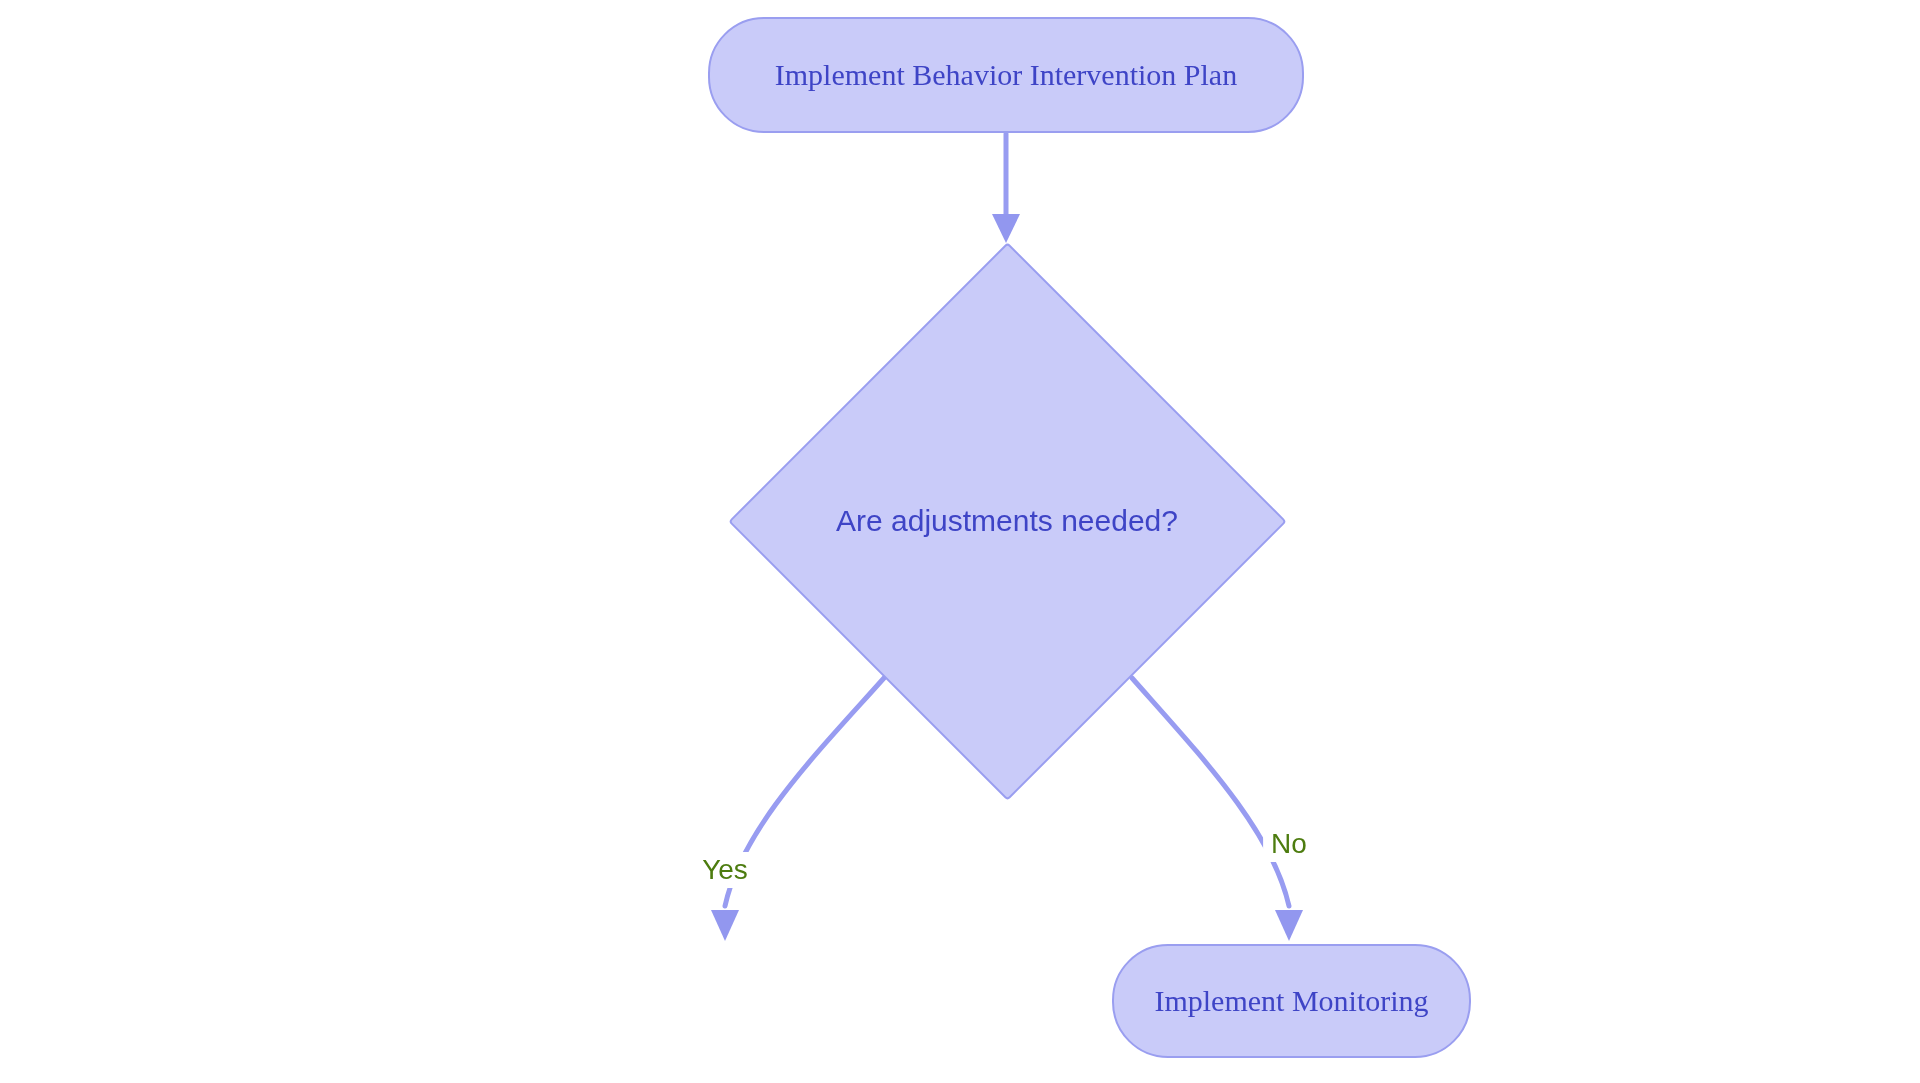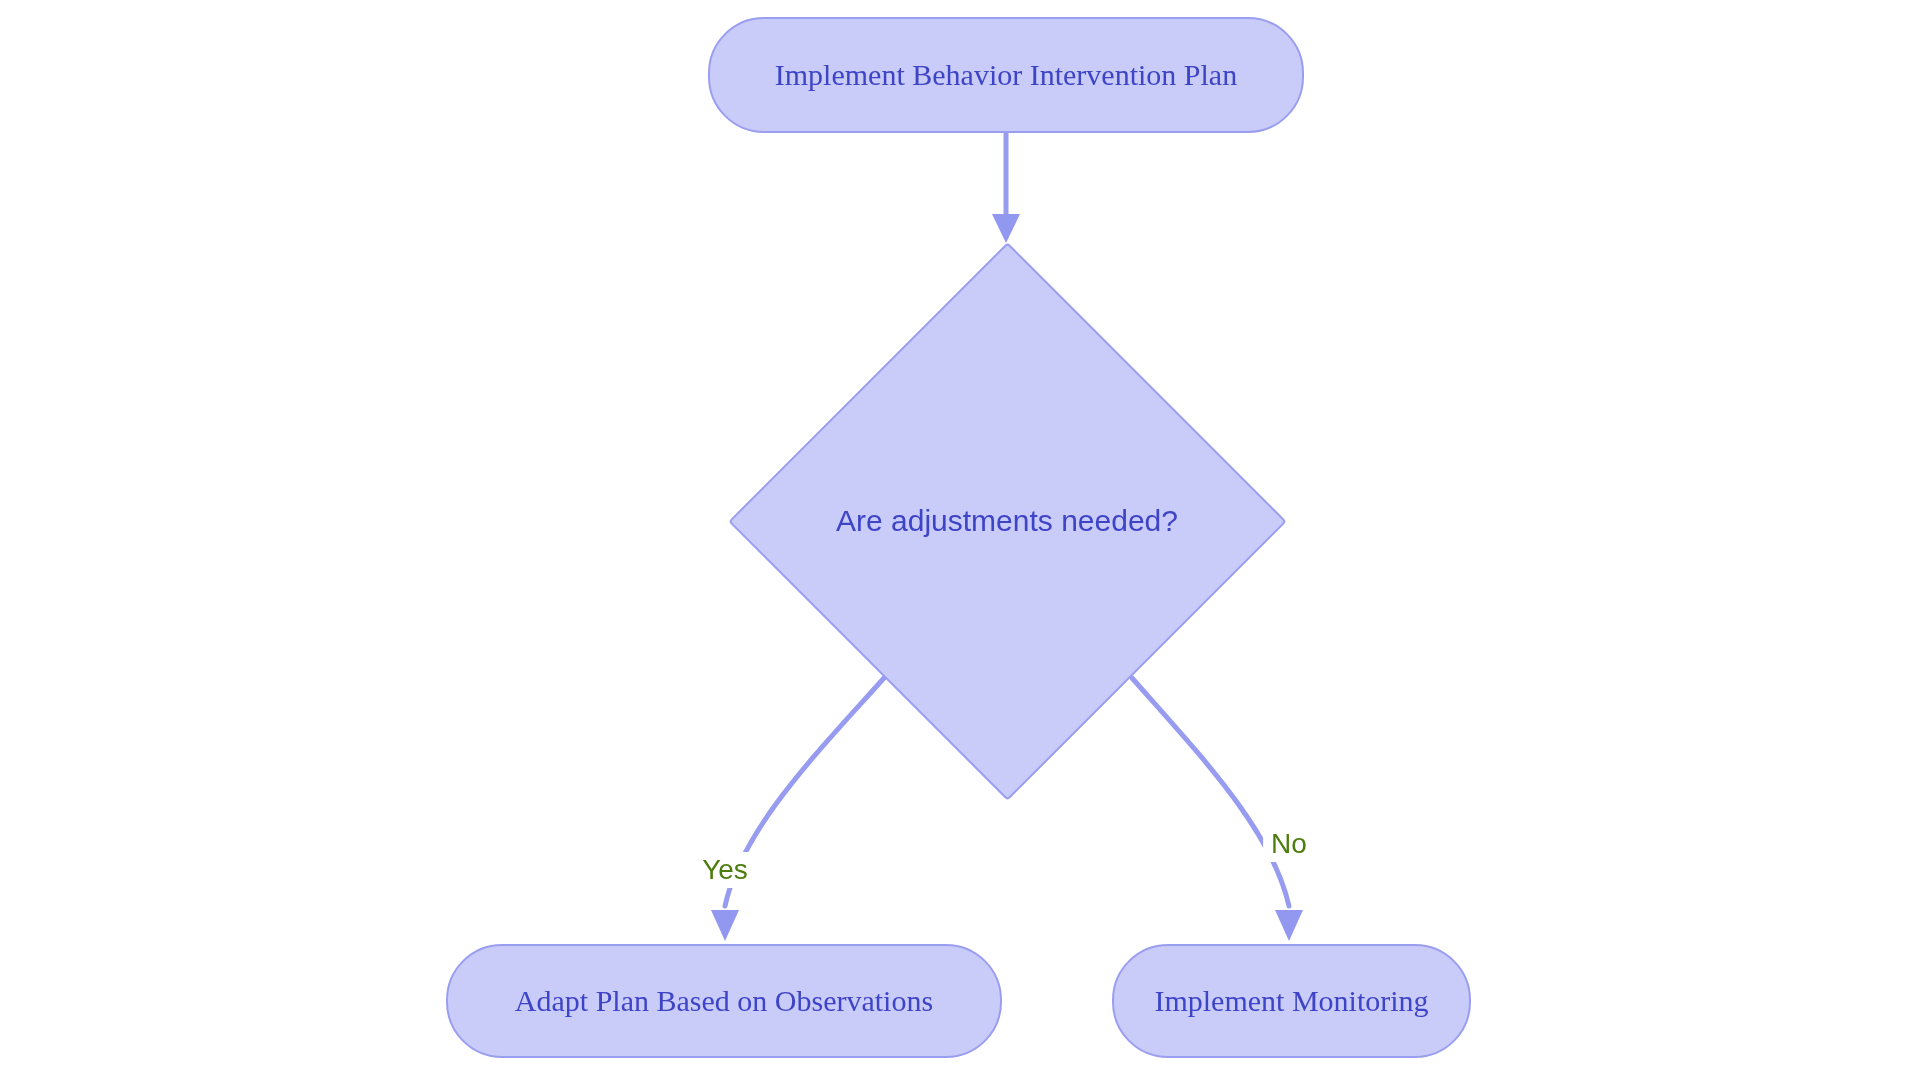--- a/index.html
+++ b/index.html
@@ -114,23 +114,20 @@
 
   <div class="node pill node-start">
     <span>Implement Behavior Intervention Plan</span>
   </div>
 
   <div class="diamond-shape"></div>
   <div class="diamond-label">
     <span>Are adjustments needed?</span>
   </div>
 
-  <div class="node pill node-adapt">
-    <span>Adapt Plan Based on Observations</span>
-  </div>
 
   <div class="node pill node-continue">
     <span>Implement Monitoring</span>
   </div>
 
   <div class="edge-label edge-label-yes">Yes</div>
 
   <div class="edge-label edge-label-no">No</div>
 
 </div>

